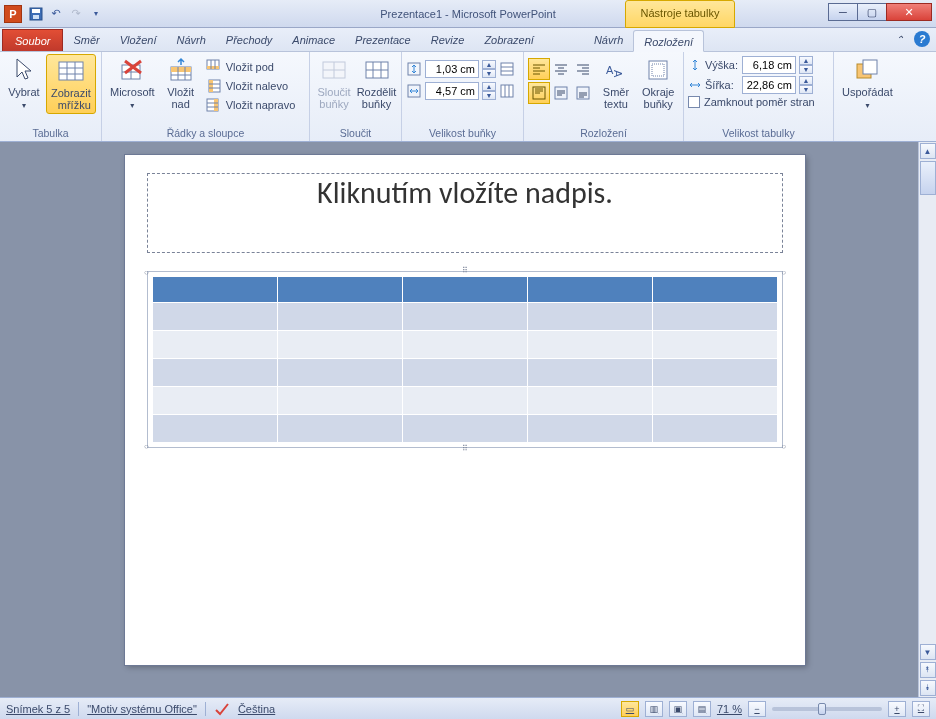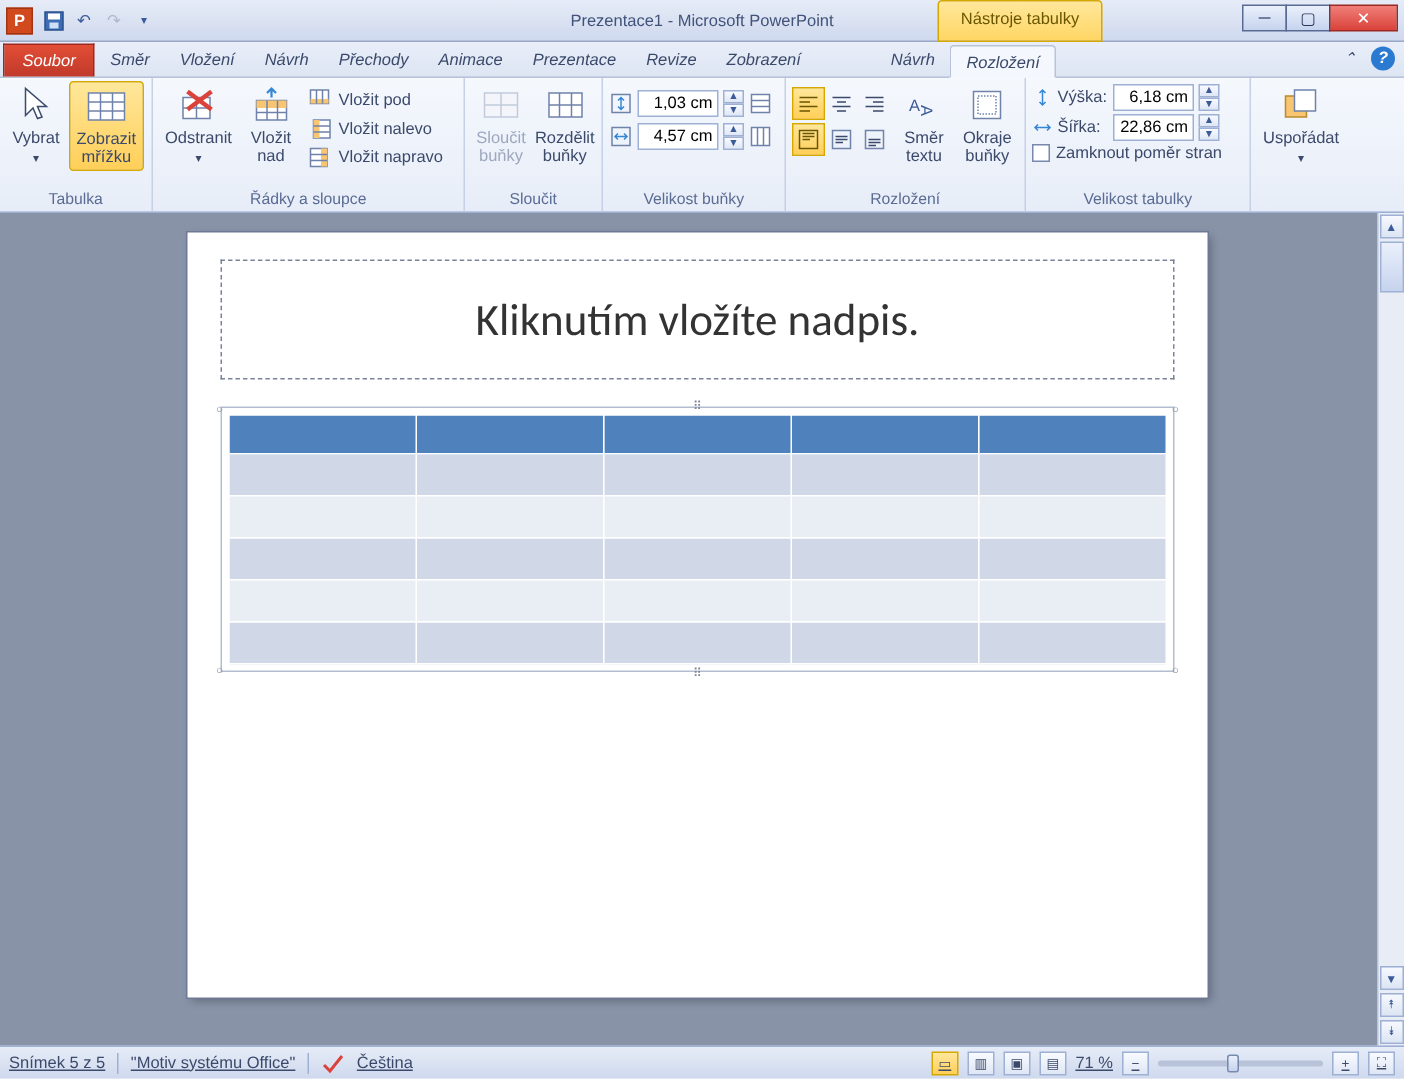--- a/index.html
+++ b/index.html
@@ -20,40 +20,40 @@
   .tab{height:22px;line-height:22px;padding:0 10px;color:#3b4a6b;cursor:default;}
   .tab.active{background:#f4f7fd;border:1px solid #b8c3da;border-bottom:1px solid #f4f7fd;border-top-left-radius:3px;border-top-right-radius:3px;margin-bottom:-1px;}
   .mdi{position:absolute;right:6px;top:3px;display:flex;gap:10px;color:#3b4a6b;align-items:center;}
   .help{width:16px;height:16px;border-radius:50%;background:#2a7ad1;color:#fff;display:flex;align-items:center;justify-content:center;font-weight:bold;}
   
   .ribbon{height:90px;background:linear-gradient(#f5f8fd,#e7edf8);border-bottom:1px solid #9eb0d4;display:flex;}
   .group{border-right:1px solid #c6d0e6;display:flex;flex-direction:column;justify-content:space-between;padding:2px 4px 0 4px;}
   .group-body{display:flex;align-items:flex-start;gap:2px;flex:1;}
   .group-label{text-align:center;color:#5a6c94;font-size:10.5px;padding:1px 0 2px;}
   .bigbtn{display:flex;flex-direction:column;align-items:center;justify-content:flex-start;padding:2px 4px;min-width:40px;text-align:center;color:#3b4a6b;line-height:12px;gap:2px;}
-  .bigbtn.sel{background:linear-gradient(#ffe79b,#ffcf58);border:1px solid #d6a800;border-radius:3px;}
+  .bigbtn.sel{background:linear-gradient(#ffe79b,#ffcf58);border:1px solid #d6a800;border-radius:3px;text-align:right;}
   .bigbtn.dis{color:#9da8bf;}
   .ic{width:28px;height:28px;display:flex;align-items:center;justify-content:center;}
   .arrow{font-size:8px;color:#3b4a6b;}
   .smallrow{display:flex;flex-direction:column;gap:1px;}
   .smallbtn{display:flex;align-items:center;gap:4px;padding:1px 3px;color:#3b4a6b;}
   .smallbtn .sic{width:16px;height:16px;display:flex;align-items:center;justify-content:center;}
   .spin{display:flex;align-items:center;gap:3px;color:#3b4a6b;}
   .spin input{width:54px;height:18px;border:1px solid #9eb0d4;background:#fff;text-align:right;padding-right:3px;font-size:11px;}
   .spinbtns{display:flex;flex-direction:column;}
   .spinbtns span{width:14px;height:9px;border:1px solid #9eb0d4;background:linear-gradient(#f8faff,#dfe7f5);font-size:7px;display:flex;align-items:center;justify-content:center;color:#3b5a9a;}
   .alignrow{display:flex;gap:0;}
   .alignbtn{width:22px;height:22px;border:1px solid transparent;display:flex;align-items:center;justify-content:center;}
   .alignbtn.sel{background:linear-gradient(#ffe79b,#ffcf58);border:1px solid #d6a800;}
   .chk{display:flex;align-items:center;gap:4px;color:#3b4a6b;}
   .chk .box{width:12px;height:12px;border:1px solid #7789ad;background:#fff;}
   
   .surface{position:absolute;top:142px;left:0;right:18px;bottom:22px;background:#8893a8;overflow:hidden;}
   .slide{position:absolute;left:125px;top:13px;width:680px;height:510px;background:#fff;box-shadow:0 0 0 1px #6d7995,2px 2px 6px rgba(0,0,0,.3);padding:18px 22px;}
-  .title-ph{border:1px dashed #7a8398;height:80px;display:flex;align-items:center;justify-content:center;margin-bottom:18px;}
+  .title-ph{border:1px dashed #7a8398;height:80px;display:flex;justify-content:center;margin-bottom:18px;}
   .title-ph span{font-size:30px;color:#333;font-family:Calibri,"Segoe UI",sans-serif;}
   .tbl-wrap{border:1px solid #b3bdcf;position:relative;padding:4px;}
   .tbl{width:100%;border-collapse:collapse;}
   .tbl td{border:1px solid #fff;height:28px;}
   .tbl tr.hd td{background:#4f81bd;height:26px;}
   .tbl tr.r1 td{background:#d0d8e8;}
   .tbl tr.r2 td{background:#e9edf4;}
   .handle{font-size:8px;color:#7a8398;position:absolute;}
   
   .vscroll{position:absolute;top:142px;right:0;bottom:22px;width:18px;background:#e8ecf4;border-left:1px solid #b8c3da;display:flex;flex-direction:column;align-items:center;}
@@ -148,21 +148,21 @@
     <div class="group-body">
       <div class="bigbtn">
         <div class="ic">
             <svg width="26" height="26">
               <rect x="3" y="8" width="18" height="14" fill="#fff" stroke="#6f82aa"></rect>
               <line x1="3" y1="15" x2="21" y2="15" stroke="#6f82aa"></line>
               <line x1="12" y1="8" x2="12" y2="22" stroke="#6f82aa"></line>
               <path d="M6 4 L22 16 M22 4 L6 16" stroke="#d9433a" stroke-width="3"></path>
             </svg>
           </div>
-        <span>Odstranit</span>
+        <span>Microsoft</span>
         <span class="arrow">▾</span>
       </div>
       <div class="bigbtn">
         <div class="ic">
             <svg width="26" height="26">
               <rect x="3" y="10" width="20" height="13" fill="#fff" stroke="#6f82aa"></rect>
               <rect x="3" y="10" width="20" height="5" fill="#f8c573"></rect>
               <line x1="3" y1="18" x2="23" y2="18" stroke="#6f82aa"></line>
               <line x1="10" y1="10" x2="10" y2="23" stroke="#6f82aa"></line>
               <line x1="17" y1="10" x2="17" y2="23" stroke="#6f82aa"></line>

